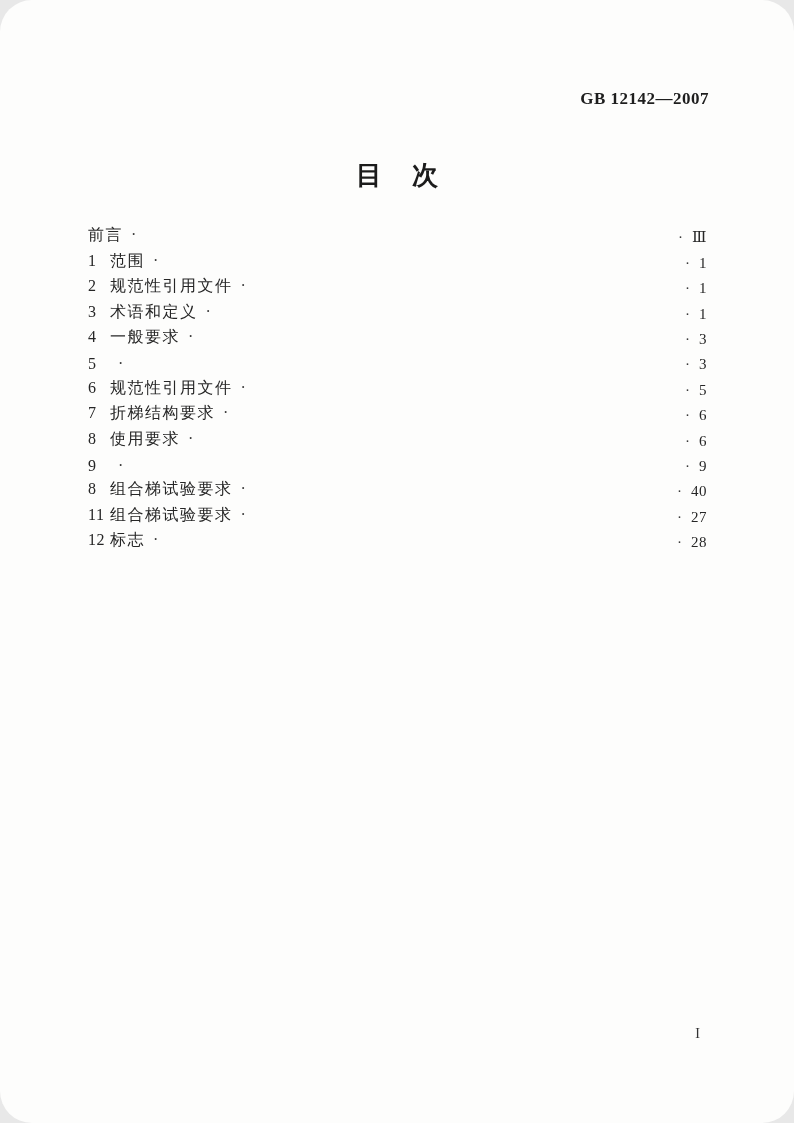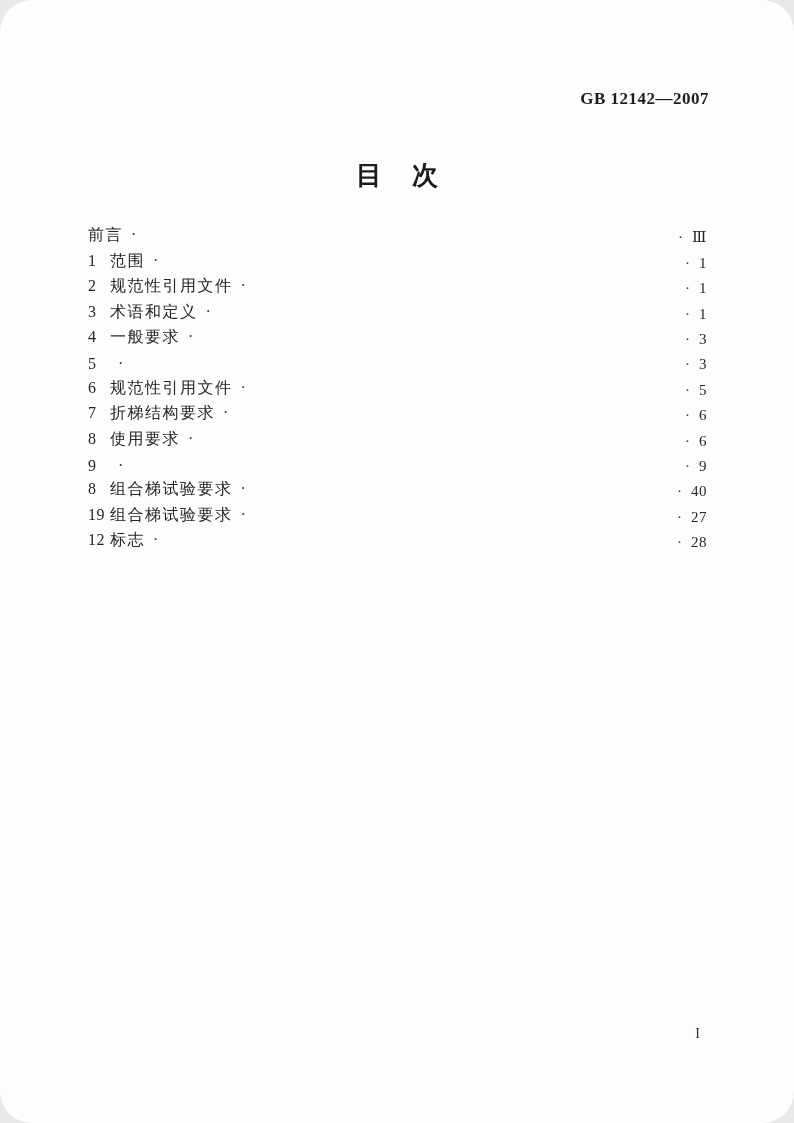--- a/index.html
+++ b/index.html
@@ -232,21 +232,21 @@
       <span class="dot after-title">·</span>
     </span>
     <span class="toc-right">
       <span class="dot before-page">·</span>
       <span class="toc-page">40</span>
     </span>
   </div>
 
   <div class="toc-row">
     <span class="toc-left">
-      <span class="toc-num">19</span>
+      <span class="toc-num">11</span>
       <span class="toc-title">组合梯试验要求</span>
       <span class="dot after-title">·</span>
     </span>
     <span class="toc-right">
       <span class="dot before-page">·</span>
       <span class="toc-page">27</span>
     </span>
   </div>
 
   <div class="toc-row">

